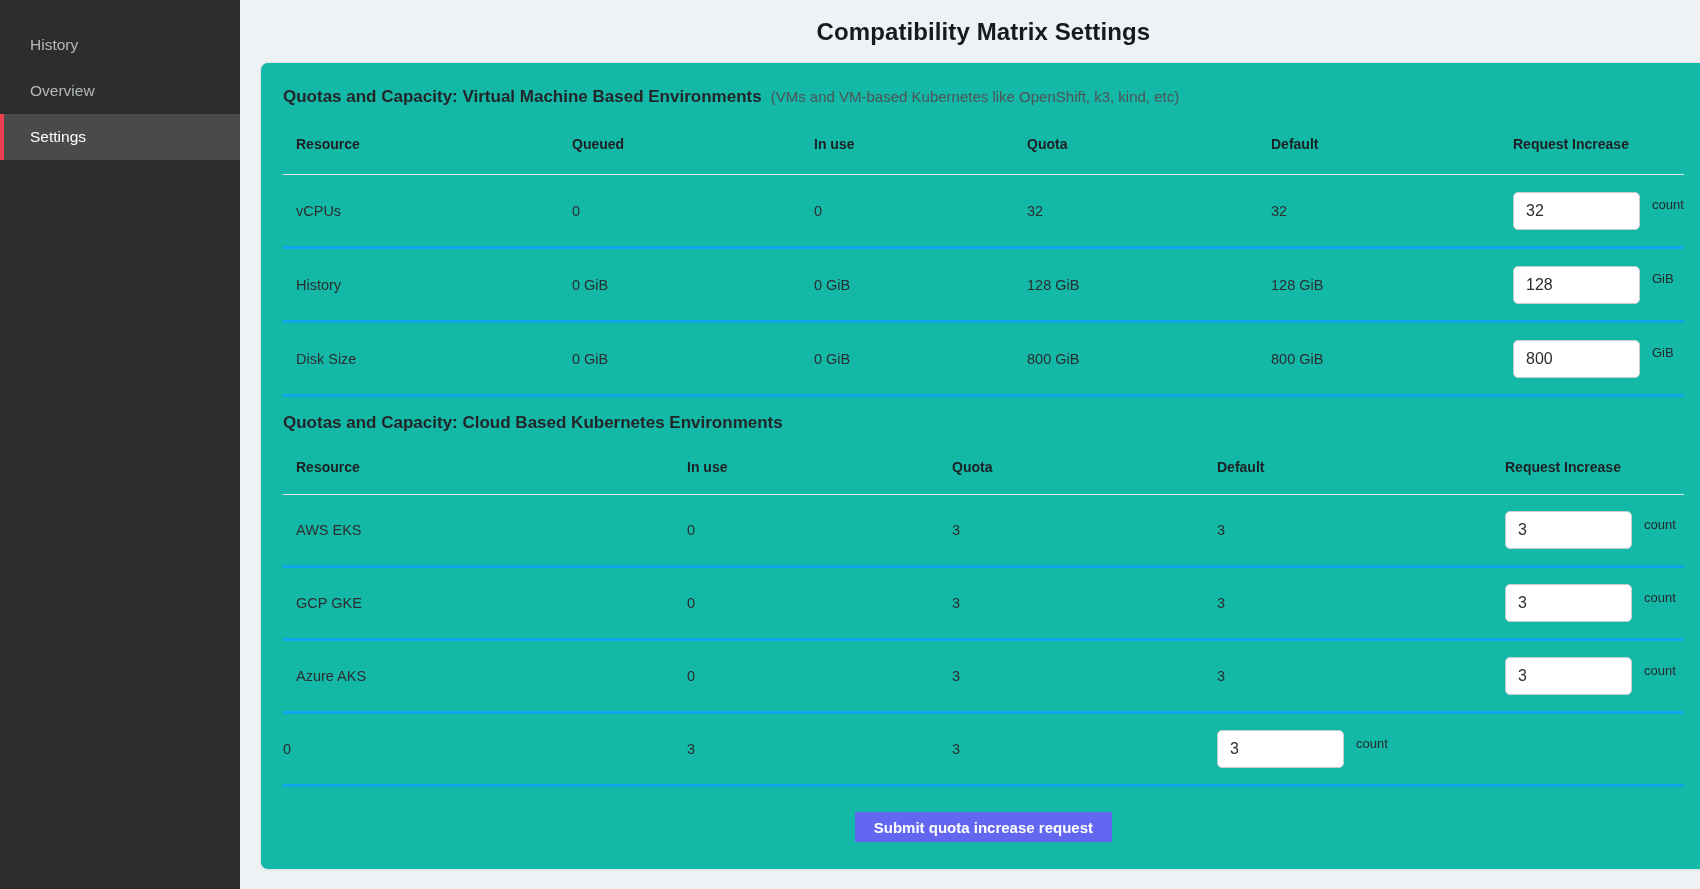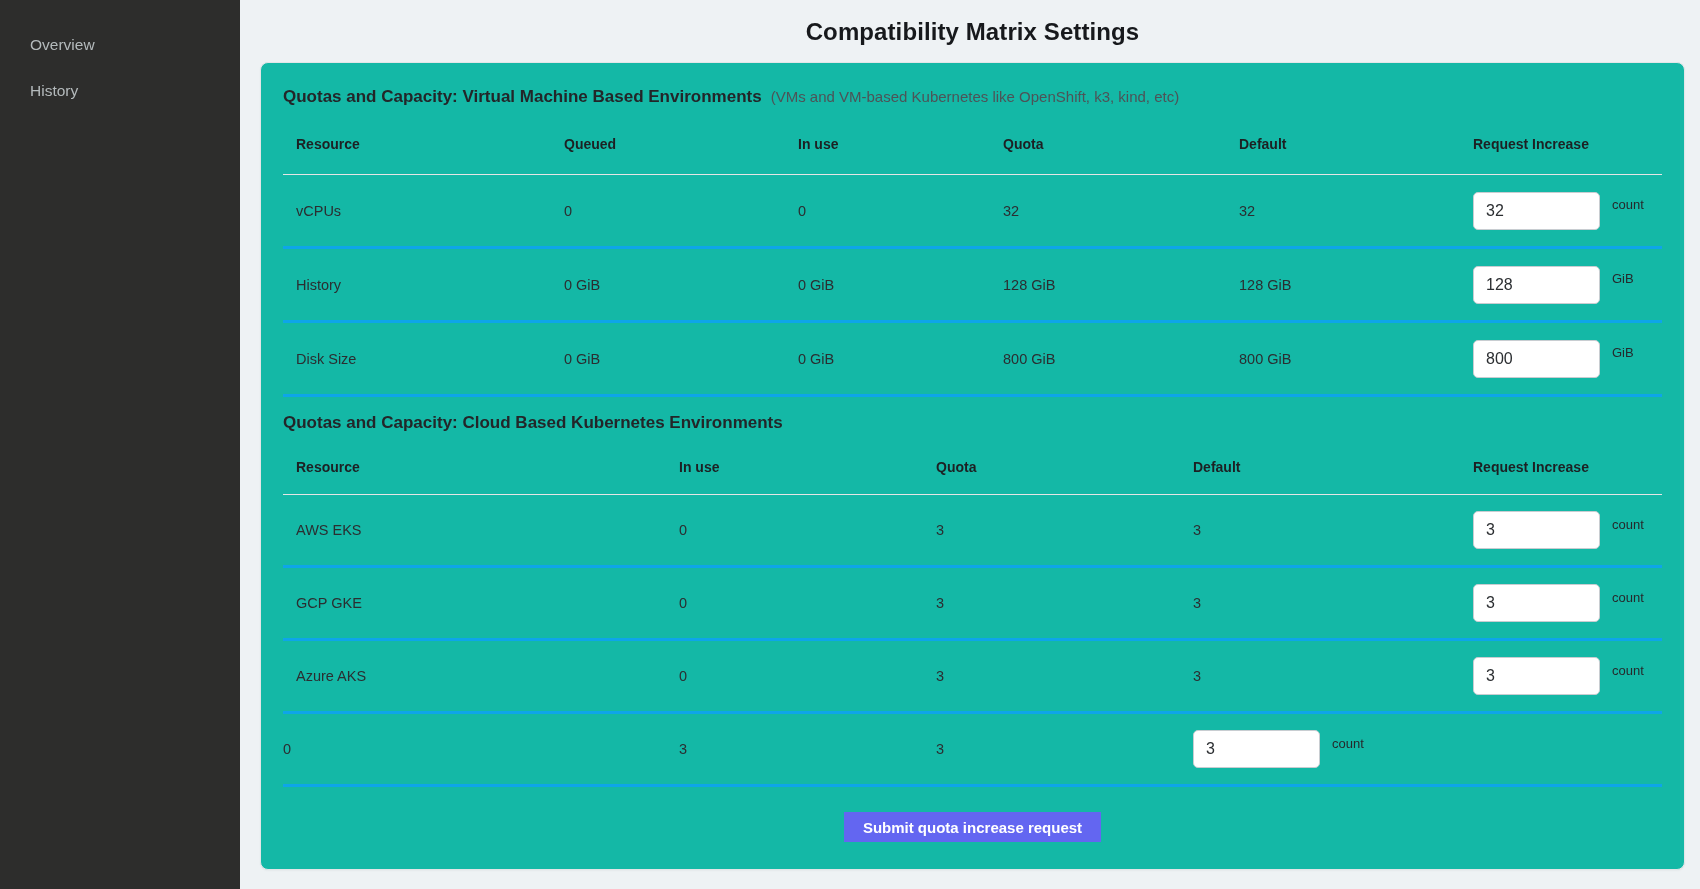--- a/index.html
+++ b/index.html
@@ -77,20 +77,21 @@
   .section-subtitle {
     font-size: 15px;
     color: #4d5357;
   }
   .section-2 { margin-top: 16px; }
 
   
   .grid-row {
     display: grid;
     align-items: center;
+    gap: 8px;
   }
   .t1 .grid-row { grid-template-columns: 281px 234px 205px 236px 234px 1fr; }
   .t2 .grid-row { grid-template-columns: 396px 257px 257px 280px 1fr; }
 
   .header-row {
     height: 62px;
     border-bottom: 1px solid #e5e5e5;
   }
   .t2 .header-row { height: 56px; }
   .header-cell {
@@ -149,24 +150,27 @@
     padding: 6px 19px;
     height: 30px;
     cursor: pointer;
   }
 </style>
 </head>
 <body>
 
 <nav class="sidebar">
   <div class="nav-item">
+    <span>History</span>
+  </div>
+  <div class="nav-item">
     <span>Overview</span>
   </div>
-  <div class="nav-item">
-    <span>History</span>
+  <div class="nav-item active">
+    <span>Settings</span>
   </div>
 </nav>
 
 <main class="main">
   <h1 class="page-title">Compatibility Matrix Settings</h1>
 
   <div class="card">
 
     <section class="t1">
       <div class="section-header">

